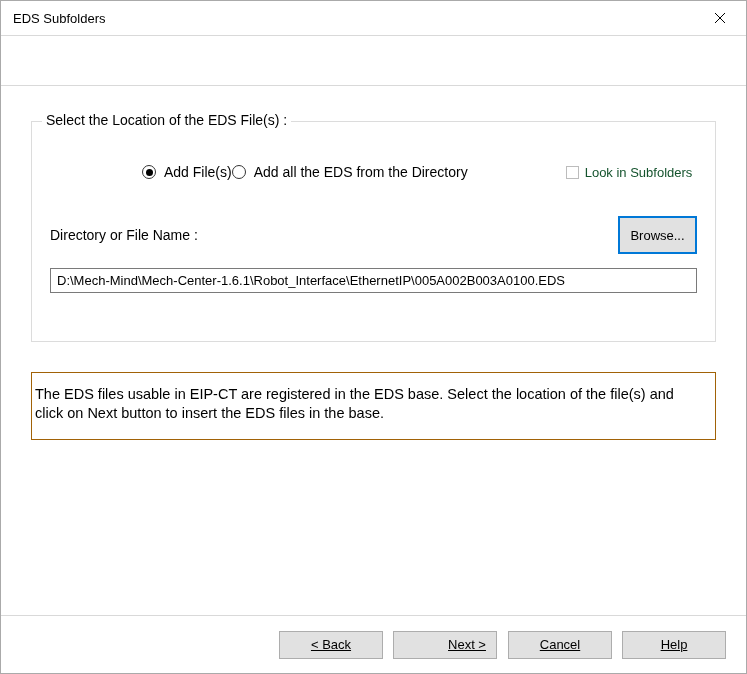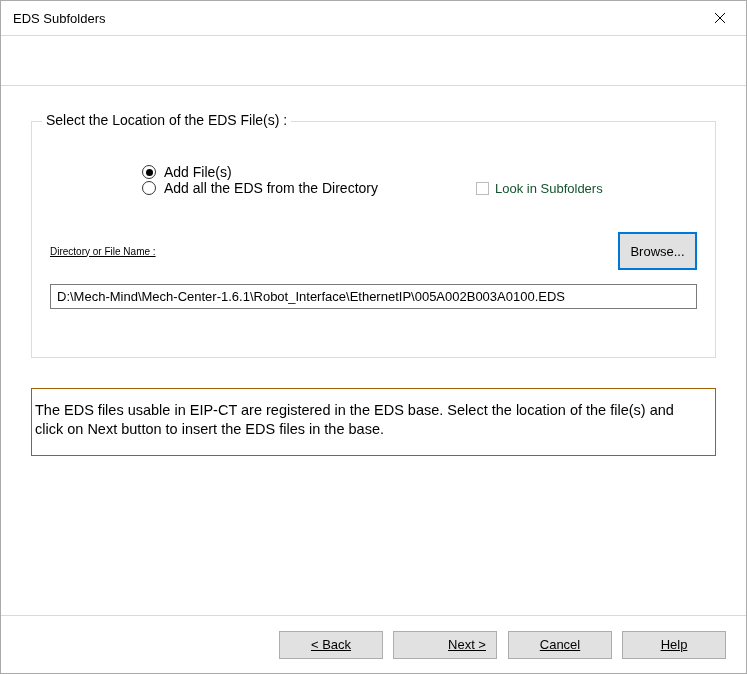--- a/index.html
+++ b/index.html
@@ -6,29 +6,29 @@
     body { font-family: "Segoe UI", Tahoma, sans-serif; font-size: 13px; color: #000; background: #fff; }
     .window { width: 747px; height: 674px; border: 1px solid #aaa; display: flex; flex-direction: column; background: #fff; }
     .titlebar { height: 35px; display: flex; align-items: center; padding: 0 4px 0 12px; border-bottom: 1px solid #d9d9d9; }
     .titlebar-title { flex: 1; font-size: 13px; }
     .close-btn { width: 44px; height: 30px; display: flex; align-items: center; justify-content: center; cursor: pointer; }
     .close-btn svg { width: 12px; height: 12px; }
     .top-spacer { height: 50px; border-bottom: 1px solid #d9d9d9; }
     .content { flex: 1; padding: 35px 30px 0 30px; display: flex; flex-direction: column; gap: 30px; }
     .groupbox { border: 1px solid #dcdcdc; position: relative; padding: 42px 18px 48px 18px; }
     .groupbox-title { position: absolute; top: -10px; left: 10px; background: #fff; padding: 0 4px; font-size: 14px; }
-    .radio-area { padding-left: 92px; display: flex; flex-direction: column; }
+    .radio-area { padding-left: 92px; display: flex; }
     .radio-row { display: flex; align-items: center; gap: 8px; }
     .radio { width: 14px; height: 14px; border: 1px solid #333; border-radius: 50%; display: inline-flex; align-items: center; justify-content: center; background: #fff; }
     .radio.checked::after { content: ""; width: 7px; height: 7px; background: #000; border-radius: 50%; display: block; }
     .radio-label { font-size: 14px; }
     .checkbox-group { display: flex; align-items: center; gap: 6px; margin-left: 90px; color: #14532d; }
     .checkbox { width: 13px; height: 13px; border: 1px solid #bcbcbc; background: #fff; }
     .dir-row { display: flex; align-items: center; margin-top: 36px; }
-    .dir-label { flex: 1; font-size: 10px; text-decoration: underline; }
+    .dir-label { flex: 1; font-size: 14px; }
     .browse-btn { width: 79px; height: 38px; border: 2px solid #0078d7; background: #e1e1e1; display: flex; align-items: center; justify-content: center; font-size: 13px; cursor: pointer; }
     .file-input { width: 100%; height: 25px; margin-top: 14px; border: 1px solid #7a7a7a; padding: 0 6px; font-size: 13px; font-family: inherit; outline: none; }
     .infobox { border: 1px solid #a16207; padding: 12px 10px 16px 3px; font-size: 14.5px; line-height: 1.3; }
     .footer { height: 58px; border-top: 1px solid #d9d9d9; display: flex; align-items: center; justify-content: flex-end; padding: 0 20px; gap: 10px; }
     .btn { width: 104px; height: 28px; border: 1px solid #adadad; background: #e1e1e1; display: flex; align-items: center; justify-content: center; font-size: 13px; cursor: pointer; text-decoration: underline; }
     .footer .btn:nth-child(1), .footer .btn:nth-child(2) { margin-right: 0; }
     .footer .btn:nth-child(2) { margin-right: 1px; padding-left: 44px; }
   </style>
 </head>
 <body>

